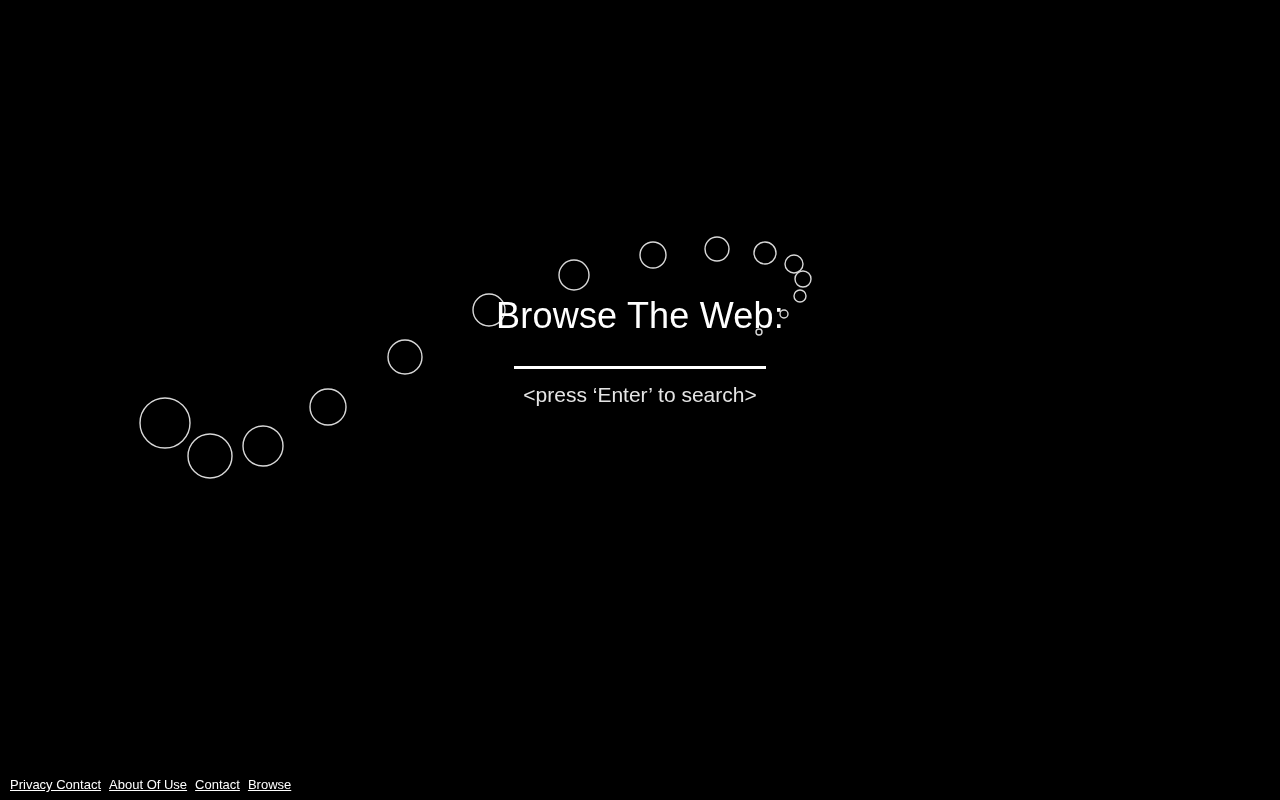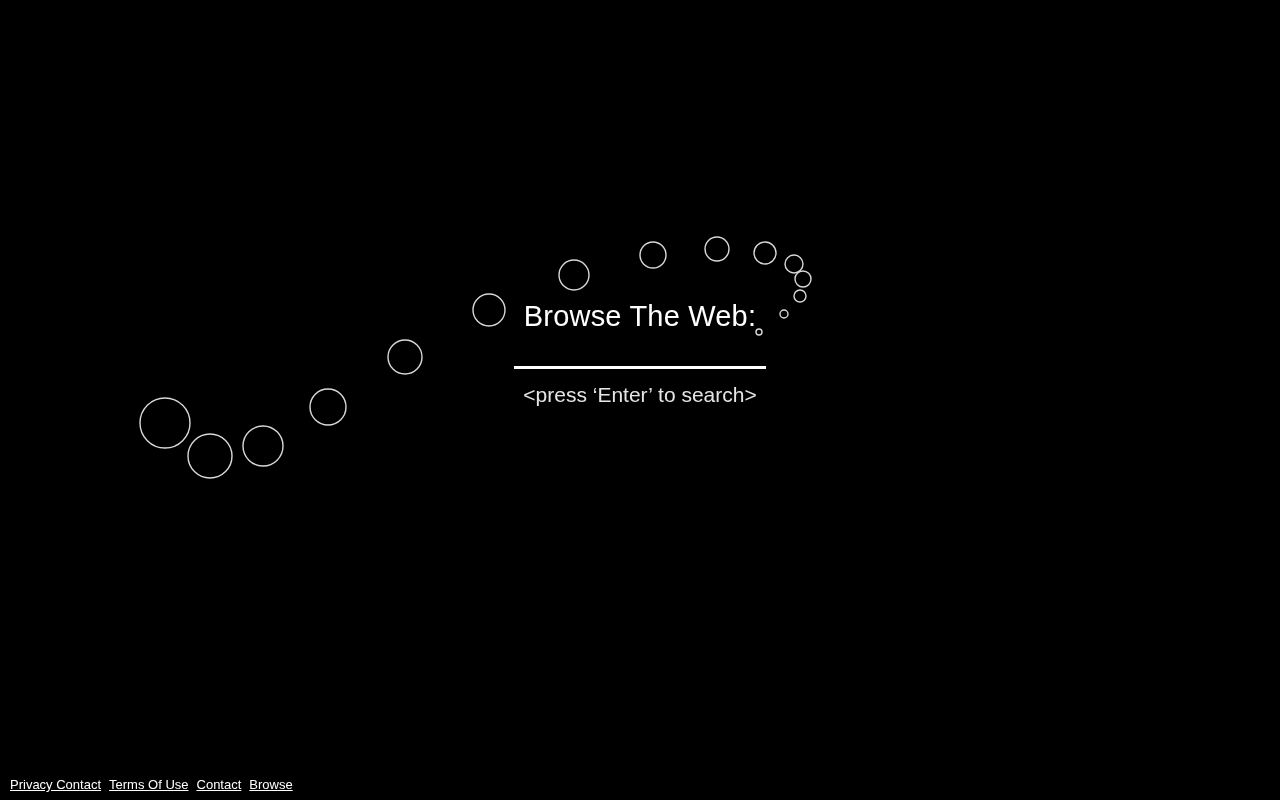--- a/index.html
+++ b/index.html
@@ -30,21 +30,21 @@
 
   
   .search-block {
     position:absolute;
     left:0;
     top:296px;
     width:1280px;
     text-align:center;
   }
   .site-title {
-    font-size:29px;
+    font-size:36px;
     line-height:40px;
     color:#ffffff;
     font-weight:400;
     letter-spacing:0.2px;
     white-space:nowrap;
   }
   .search-field-wrap {
     position:relative;
     width:252px;
     margin:19px auto 0 auto;
@@ -117,16 +117,16 @@
 
   <div class="search-field-wrap">
     <input class="search-input" type="text" placeholder="" style="">
   </div>
 
   <div class="search-hint">&lt;press ‘Enter’ to search&gt;</div>
 </div>
 
 <div class="footer">
   <a class="footer-link">Privacy Contact</a>
-  <a class="footer-link">Terms Of Use</a>
+  <a class="footer-link">About Of Use</a>
   <a class="footer-link">Contact</a>
   <a class="footer-link">Browse</a>
 </div>
 
 </body></html>

